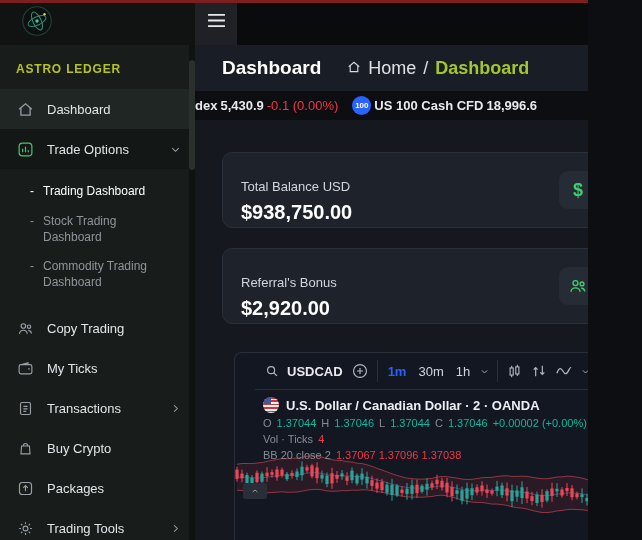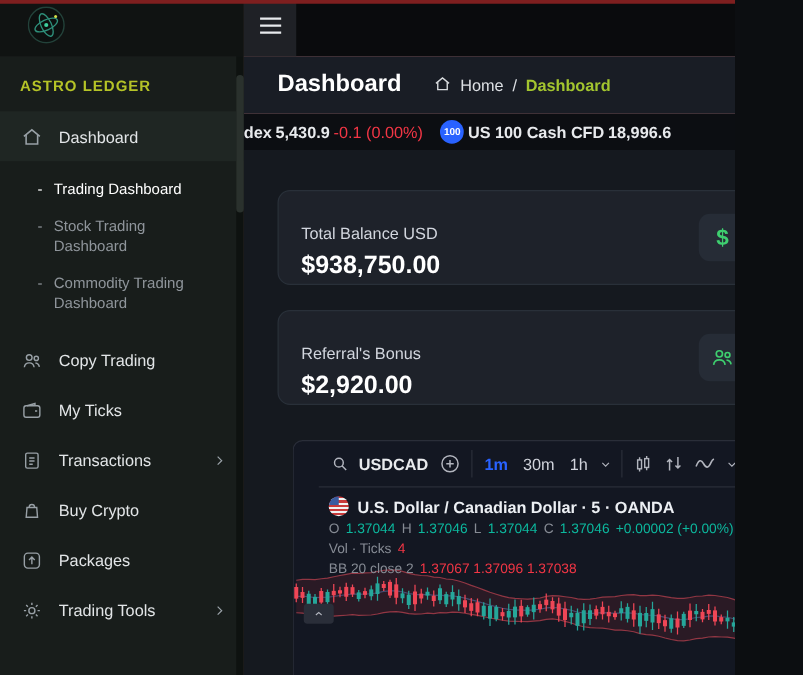--- a/index.html
+++ b/index.html
@@ -25,21 +25,21 @@
   .sub-item.active{color:#ffffff;}
 
   
   .topbar{position:absolute;left:195px;top:0;width:447px;height:45px;background:#0a0b0d;display:flex;align-items:center;z-index:4;}
   .burger-wrap{width:42px;height:45px;background:#1f2126;display:flex;align-items:center;justify-content:center;cursor:pointer;}
 
   
   .header{position:absolute;left:195px;top:45px;width:447px;height:46px;background:#191d25;display:flex;
           align-items:center;padding-left:27px;box-sizing:border-box;z-index:3;}
   .page-title{font-size:19px;font-weight:bold;color:#ffffff;margin-right:26px;}
-  .breadcrumb{display:flex;align-items:center;gap:7px;font-size:13px;color:#dde0e4;}
+  .breadcrumb{display:flex;align-items:center;gap:7px;font-size:18px;color:#dde0e4;}
   .crumb-current{color:#a3c52f;font-weight:bold;}
 
   
   .ticker{position:absolute;left:195px;top:91px;width:447px;height:29px;background:#0c0e12;display:flex;
           align-items:center;font-size:13px;color:#e8eaed;overflow:hidden;z-index:3;}
   .tk-item{display:flex;align-items:center;gap:3px;white-space:nowrap;}
   .tk-sym,.tk-price{font-weight:bold;}
   .down{color:#f23645;}
   .badge100{width:19px;height:19px;border-radius:50%;background:#2962ff;color:#fff;font-size:8px;font-weight:bold;
             display:flex;align-items:center;justify-content:center;flex:none;}
@@ -111,20 +111,34 @@
       <div class="nav-item hl">
         <span class="icon">
           <svg width="17" height="17" viewBox="0 0 24 24" fill="none" stroke="#98a0a6" stroke-width="1.8">
               <path d="M3 11.5 12 4l9 7.5"></path>
               <path d="M5.5 10v10h13V10"></path>
             </svg>
         </span>
         <span class="lbl">Dashboard</span>
       </div>
 
+      <div class="nav-item trade">
+        <span class="icon">
+          <svg width="17" height="17" viewBox="0 0 24 24" fill="none" stroke="#4cc273" stroke-width="1.7">
+              <rect x="3" y="3" width="18" height="18" rx="4.5"></rect>
+              <path d="M8 16v-5M12 16V8M16 16v-3"></path>
+            </svg>
+        </span>
+        <span class="lbl">Trade Options</span>
+        <span class="chev">
+          <svg width="11" height="11" viewBox="0 0 24 24" fill="none" stroke="#98a0a6" stroke-width="2.2">
+              <path d="M5 9l7 7 7-7"></path>
+            </svg>
+        </span>
+      </div>
 
       <div class="subnav">
         <div class="sub-item active">
           <span>-</span>
           <span class="slbl">Trading Dashboard</span>
         </div>
         <div class="sub-item">
           <span>-</span>
           <span class="slbl">Stock Trading Dashboard</span>
         </div>
@@ -324,21 +338,21 @@
             <svg width="16" height="16" viewBox="0 0 24 24" fill="none" stroke="#b2b5be" stroke-width="1.7">
                 <path d="M2.5 18.5 9 7.5l4.2 6.2 3-4 5.3 8.8z"></path>
               </svg>
           </span>
           <span class="tv-ind-label">In</span>
         </div>
       </div>
 
       <div class="tv-row1">
         <span class="flag"></span>
-        <span class="sym-title">U.S. Dollar / Canadian Dollar · 5 · OANDA</span>
+        <span class="sym-title">U.S. Dollar / Canadian Dollar · 2 · OANDA</span>
         <span class="pills">
           <span class="pill-market">
               <i></i>
             </span>
           <span class="pill-pink">
               <i></i>
             </span>
         </span>
       </div>
 

